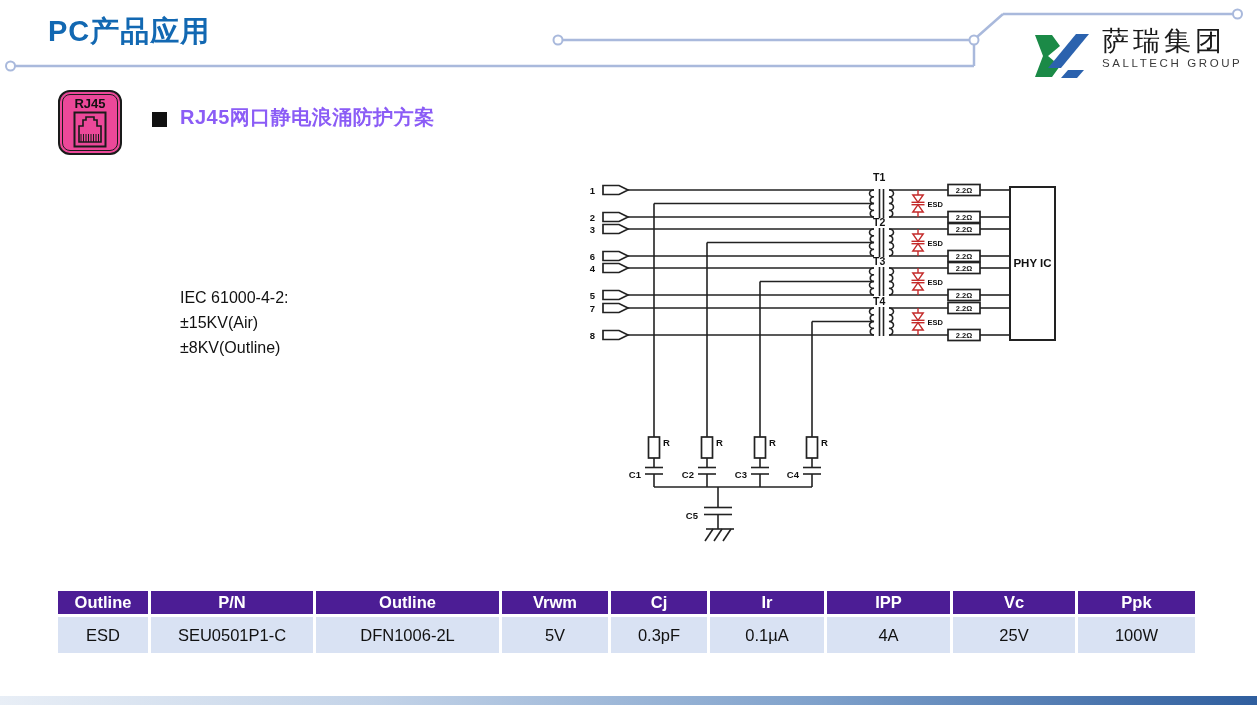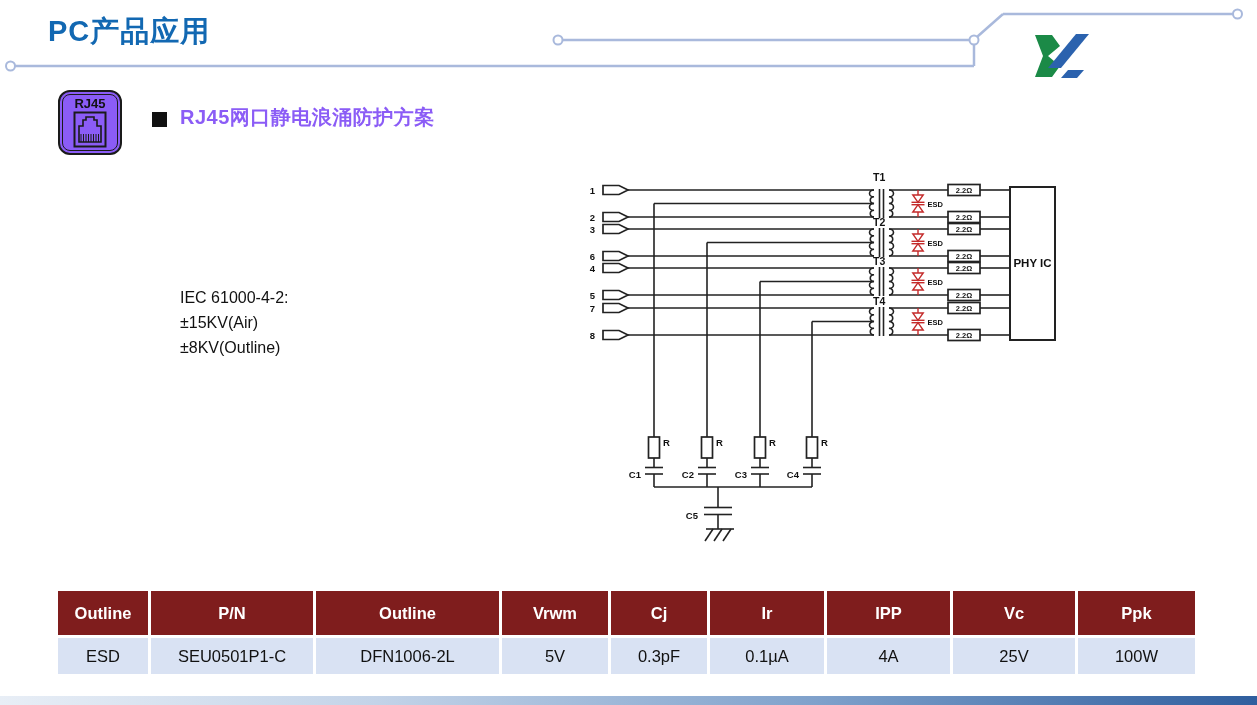--- a/index.html
+++ b/index.html
@@ -13,21 +13,21 @@
     left:48px;top:12px;font-size:29px;font-weight:bold;color:#1268b2;
     letter-spacing:1px;margin:0;
   }
   .hdr-svg{left:0;top:0;}
   .logo{left:1030px;top:26px;display:flex;align-items:flex-start;}
   .logo-text{margin-left:10px;}
   .logo-cn{font-size:27px;font-weight:500;color:#1a1a1a;letter-spacing:4px;line-height:30px;white-space:nowrap;}
   .logo-en{font-size:11.5px;color:#3a3a3a;letter-spacing:2.6px;margin-top:1px;white-space:nowrap;}
   
   .rj45{left:58px;top:90px;width:64px;height:65px;border:2px solid #1a1a1a;border-radius:12px;
-        box-sizing:border-box;background:#8b5cf6;}
+        box-sizing:border-box;background:#ec4899;}
   .rj45-inner{position:absolute;left:2px;top:2px;right:2px;bottom:2px;border:1.5px solid #1a1a1a;
         border-radius:8px;display:flex;flex-direction:column;align-items:center;}
   .rj45-label{font-size:13px;font-weight:bold;color:#111;margin-top:2px;line-height:14px;}
   
   .bullet{left:152px;top:112px;width:15px;height:15px;background:#111;}
   .section-heading{left:180px;top:104px;margin:0;font-size:20px;font-weight:bold;color:#8b5cf6;letter-spacing:0.5px;}
   
   .iec{left:180px;top:285px;font-size:16px;color:#111;line-height:25px;}
   
   .schematic{left:575px;top:168px;}
@@ -39,22 +39,22 @@
   .t-tr{font-size:10.5px;font-weight:bold;fill:#111;}
   .t-esd{font-size:7.5px;font-weight:bold;fill:#111;}
   .t-res{font-size:7.5px;font-weight:bold;fill:#111;}
   .t-r{font-size:9.5px;font-weight:bold;fill:#111;}
   .t-cap{font-size:9.5px;font-weight:bold;fill:#111;}
   .t-ic{font-size:11.5px;font-weight:bold;fill:#111;}
   
   .spec-table-wrap{left:55px;top:588px;}
   table.spec{border-collapse:separate;border-spacing:3px;}
   table.spec th{
-    background:#7f1d1d;color:#ffffff;font-size:16.5px;font-weight:bold;
-    height:44px;text-align:center;padding:0 4px;
+    background:#4c1d95;color:#ffffff;font-size:16.5px;font-weight:bold;
+    height:23px;text-align:center;padding:0 4px;
   }
   table.spec td{
     background:#d9e2f3;color:#111;font-size:16.5px;
     height:36px;text-align:center;padding:0 4px;
   }
   
   .bottom-bar{left:0;top:696px;width:1257px;height:9px;
     background:linear-gradient(90deg,#e8eef6 0%,#c3d3e8 30%,#7fa1cb 65%,#2f5e9e 100%);}
 </style>
 </head>
@@ -79,20 +79,24 @@
   </svg>
 
   <h1 class="abs page-title">PC产品应用</h1>
 
   <div class="abs logo">
     <svg width="62" height="54" viewBox="1030 26 62 54">
       <polygon points="1035,35 1052,35 1060,46 1048,56 1060,66 1052,77 1035,77 1043,56" fill="#1b8a47"></polygon>
       <polygon points="1048,68 1076,34 1089,34 1061,68" fill="#2b62ae"></polygon>
       <polygon points="1068,70 1084,70 1077,78 1061,78" fill="#2b62ae"></polygon>
     </svg>
+    <div class="logo-text">
+      <div class="logo-cn">萨瑞集团</div>
+      <div class="logo-en">SALLTECH GROUP</div>
+    </div>
   </div>
 
   <div class="abs rj45">
     <div class="rj45-inner">
       <div class="rj45-label">RJ45</div>
       <svg width="34" height="38" viewBox="0 0 34 38">
         <rect x="1.5" y="1.5" width="31" height="34" fill="none" stroke="#1a1a1a" stroke-width="2"></rect>
         <path d="M6,31 L6,15 L10,15 L10,9 L13,9 L13,6 L21,6 L21,9 L24,9 L24,15 L28,15 L28,31 Z" fill="none" stroke="#1a1a1a" stroke-width="1.6"></path>
         <g stroke="#1a1a1a" stroke-width="1">
           <line x1="8" y1="23" x2="8" y2="31"></line>

